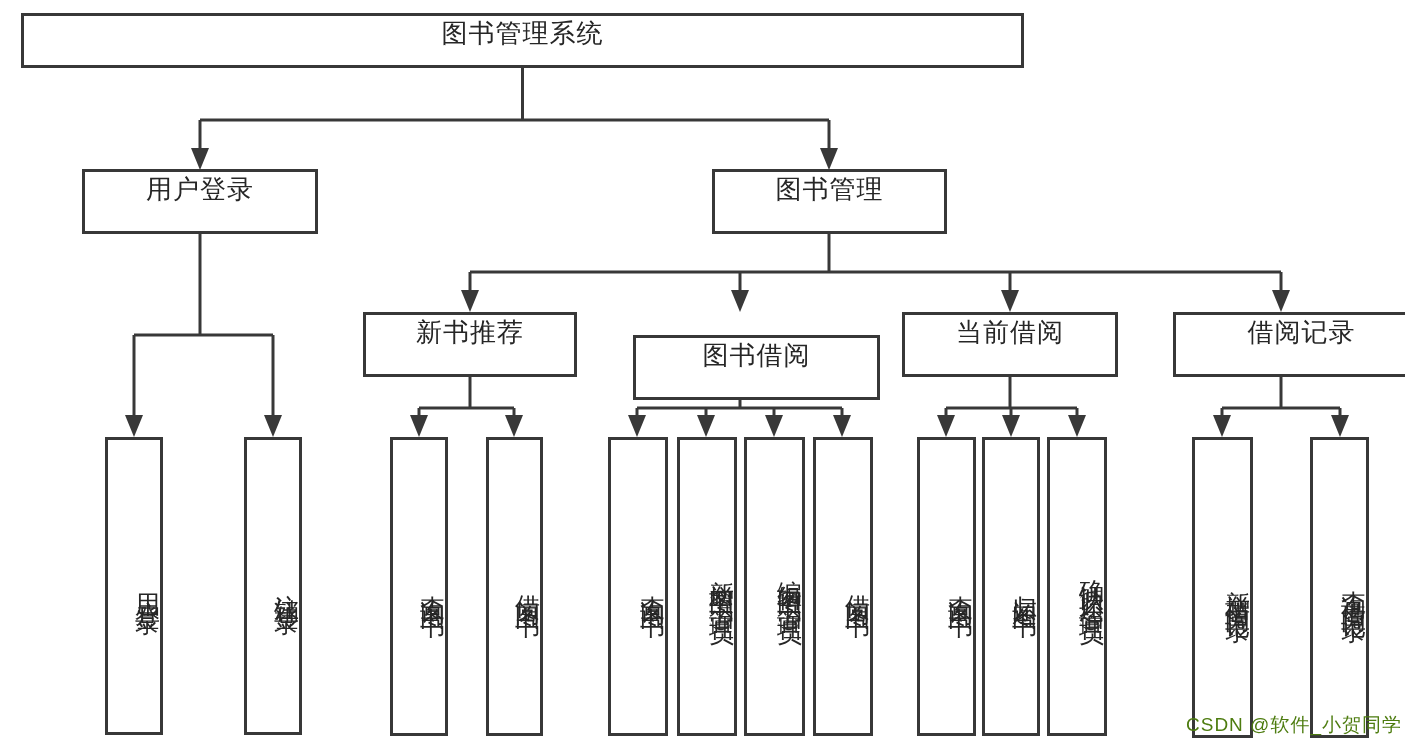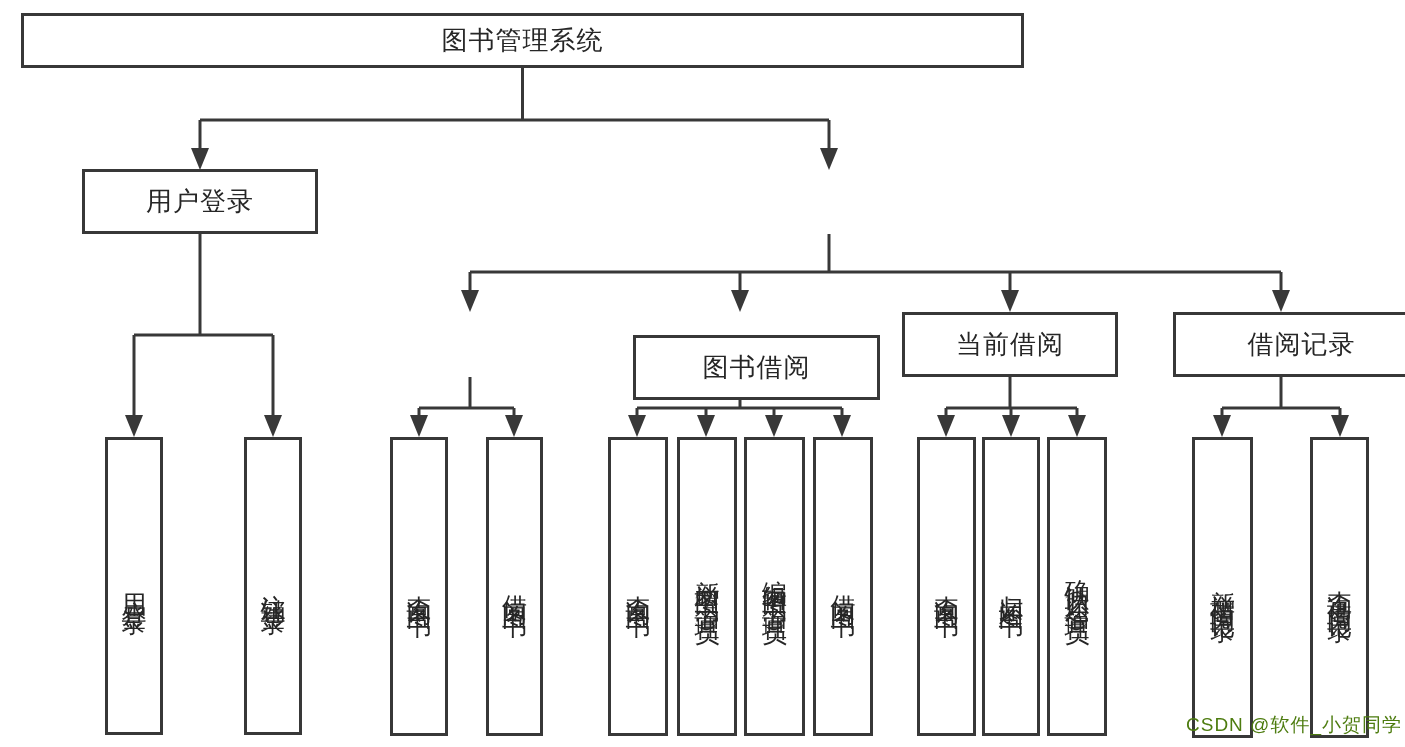--- a/index.html
+++ b/index.html
@@ -15,21 +15,20 @@
     position: absolute;
     left: 0; top: 0;
     width: 1405px; height: 747px;
   }
   .box {
     position: absolute;
     box-sizing: border-box;
     border: 3px solid #383838;
     background: #ffffff;
     display: flex;
-    align-items: center;
     justify-content: center;
     color: #262626;
   }
   .box.h {
     font-size: 26px;
     letter-spacing: 1px;
     white-space: nowrap;
   }
   .box.v {
     writing-mode: vertical-rl;
@@ -142,21 +141,27 @@
     </g>
   </svg>
 
   <div class="box h n-root">
     <span>图书管理系统</span>
   </div>
 
   <div class="box h n-user-login">
     <span>用户登录</span>
   </div>
-
+  <div class="box h n-book-mgmt">
+    <span>图书管理</span>
+  </div>
+
+  <div class="box h n-new-rec">
+    <span>新书推荐</span>
+  </div>
   <div class="box h n-borrow">
     <span>图书借阅</span>
   </div>
   <div class="box h n-current">
     <span>当前借阅</span>
   </div>
   <div class="box h n-records">
     <span>借阅记录</span>
   </div>
 

